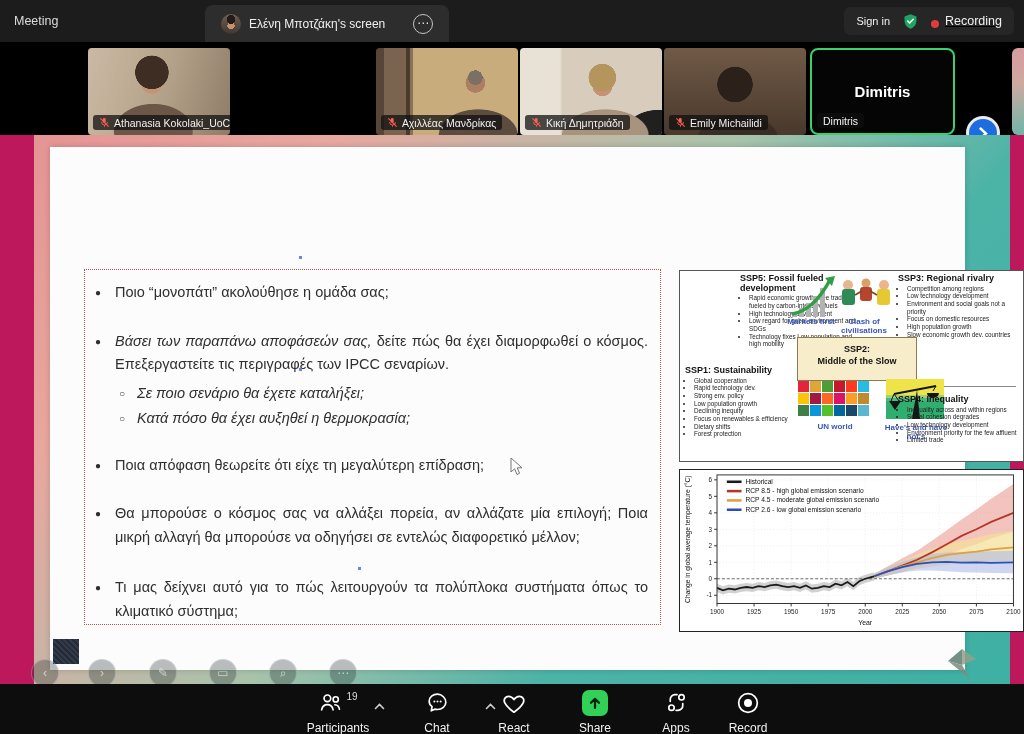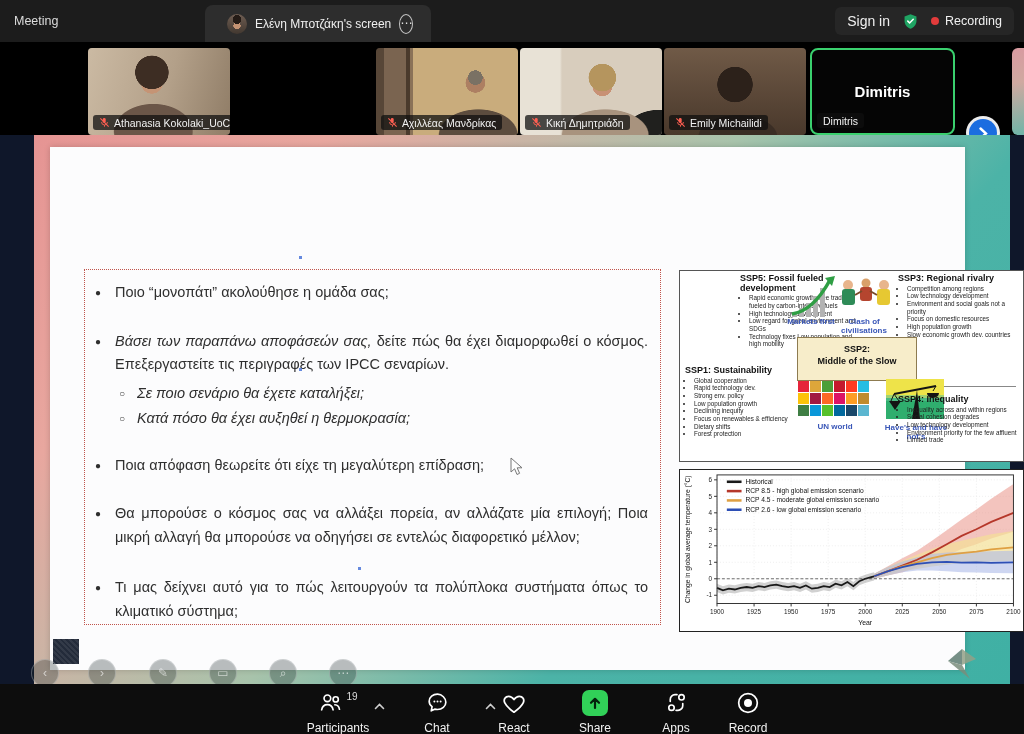--- a/index.html
+++ b/index.html
@@ -1,34 +1,34 @@
 <!DOCTYPE html>
 <html><head>
 <meta charset="utf-8">
 <style>
   html,body{margin:0;padding:0;background:#000;}
   *{box-sizing:border-box;font-family:"Liberation Sans","DejaVu Sans",sans-serif;}
-  #app{position:relative;width:1024px;height:734px;overflow:hidden;background:#0f172a;}
+  #app{position:relative;width:1024px;height:734px;overflow:hidden;background:#be185d;}
 
   
   .topbar{position:absolute;left:0;top:0;width:1024px;height:42px;background:#1c1c1c;}
   .meeting-label{position:absolute;left:14px;top:0;line-height:42px;font-size:12.5px;color:#dcdcdc;}
-  .screen-tab{position:absolute;left:205px;top:5px;width:226px;height:37px;background:#2d2d2d;
-    border-radius:8px 8px 0 0;display:flex;align-items:center;gap:8px;padding:0 22px;}
+  .screen-tab{position:absolute;left:205px;top:5px;width:244px;height:37px;background:#2d2d2d;
+    border-radius:8px 8px 0 0;display:flex;align-items:center;gap:8px;padding:0 16px;}
   .tab-avatar{width:20px;height:20px;border-radius:50%;flex:none;
     background:radial-gradient(circle 8px at 50% 28%, #241b16 0 55%, rgba(0,0,0,0) 56%),
     radial-gradient(circle 6px at 50% 58%, #c39272 0 60%, rgba(0,0,0,0) 61%),
     linear-gradient(#6e5d52,#423830);}
   .tab-title{font-size:12px;color:#f0f0f0;white-space:nowrap;}
   .tab-menu{margin-left:auto;width:20px;height:20px;border:1.4px solid #c4c4c4;border-radius:50%;
     color:#e0e0e0;font-size:12px;line-height:17px;text-align:center;}
   .topbar-right{position:absolute;right:10px;top:7px;height:28px;background:#262626;border-radius:6px;
     display:flex;align-items:center;gap:12px;padding:0 12px;}
-  .sign-in{font-size:14px;color:#f0f0f0;background:none;border:none;padding:0;cursor:pointer;}
-  .recording{display:flex;align-items:center;gap:6px;}
+  .sign-in{font-size:11px;color:#f0f0f0;background:none;border:none;padding:0;cursor:pointer;}
+  .recording{display:flex;align-items:flex-end;gap:6px;text-decoration:underline;}
   .rec-dot{width:8px;height:8px;border-radius:50%;background:#e23b3b;}
   .rec-label{font-size:12.5px;color:#f0f0f0;}
 
   
   .strip{position:absolute;left:0;top:42px;width:1024px;height:93px;background:#000;}
   .tile{position:absolute;top:6px;width:142px;height:87px;border-radius:4px;overflow:hidden;background:#222;}
   .photo{position:absolute;inset:0;}
   .p1{background:radial-gradient(circle 17px at 45% 28%, #3d2d23 0 97%, rgba(0,0,0,0) 100%),
       radial-gradient(circle 11px at 45% 40%, #c59475 0 97%, rgba(0,0,0,0) 100%),
       radial-gradient(ellipse 40px 28px at 46% 96%, #6b5648 0 97%, rgba(0,0,0,0) 100%),

